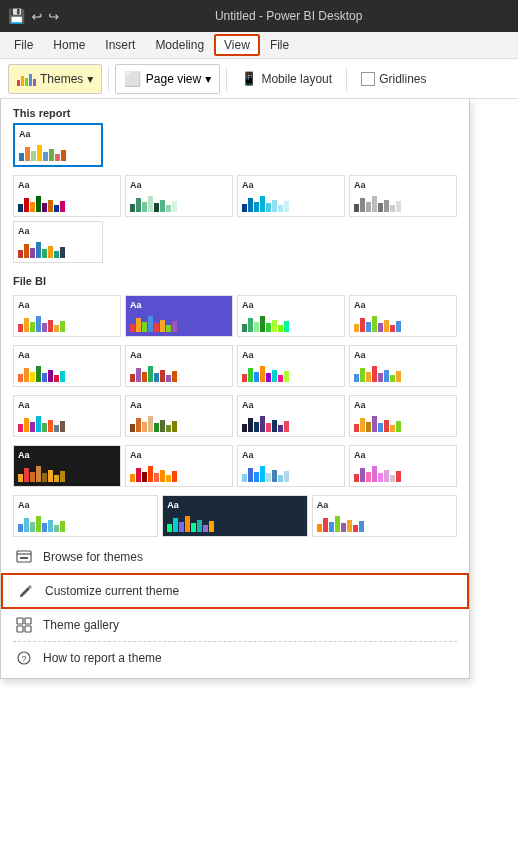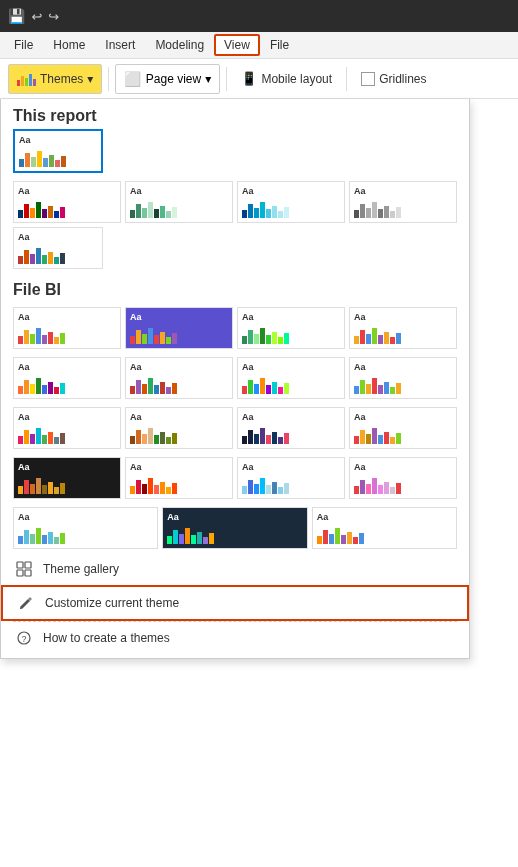--- a/index.html
+++ b/index.html
@@ -71,21 +71,21 @@
       gap: 4px;
       padding: 4px 8px;
       border: 1px solid #ccc;
       border-radius: 2px;
       background: #fff;
       font-size: 12px;
       cursor: pointer;
       height: 30px;
     }
     .ribbon-btn.themes-btn {
-      background: #fde047;
+      background: #fef9c3;
       border: 1px solid #ccc;
       color: #333;
     }
     .ribbon-separator {
       width: 1px;
       height: 24px;
       background: #ddd;
       margin: 0 2px;
     }
     .ribbon-toggle {
@@ -110,21 +110,21 @@
       border: 1px solid #ccc;
       border-top: none;
       position: relative;
       width: 470px;
       margin-left: 0;
       padding-bottom: 4px;
       box-shadow: 2px 4px 8px rgba(0,0,0,0.15);
     }
 
     .panel-section-label {
-      font-size: 16px;
+      font-size: 11px;
       font-weight: 600;
       color: #333;
       padding: 8px 12px 4px 12px;
     }
 
     .theme-grid {
       display: grid;
       grid-template-columns: repeat(4, 1fr);
       gap: 4px;
       padding: 4px 12px;
@@ -240,20 +240,21 @@
   </style>
 </head>
 <body>
 
 <div class="title-bar">
   <div class="title-bar-icons">
     <span style="color:#aaa;font-size:14px;">💾</span>
     <span class="undo-arrow">↩</span>
     <span class="undo-arrow">↪</span>
   </div>
+  <span class="title-bar-title">Untitled - Power BI Desktop</span>
 </div>
 
 <div class="menu-bar">
   <span class="menu-item">File</span>
   <span class="menu-item">Home</span>
   <span class="menu-item">Insert</span>
   <span class="menu-item">Modeling</span>
   <span class="menu-item active">View</span>
   <span class="menu-item">File</span>
 </div>
@@ -640,50 +641,60 @@
         <div class="bar" style="height:10px;background:#4a90e2;"></div>
         <div class="bar" style="height:16px;background:#7ed321;"></div>
         <div class="bar" style="height:9px;background:#9b59b6;"></div>
         <div class="bar" style="height:12px;background:#f5a623;"></div>
         <div class="bar" style="height:7px;background:#e84040;"></div>
         <div class="bar" style="height:11px;background:#4a90e2;"></div>
       </div>
     </div>
   </div>
 
+  <div class="menu-action-item">
+    <div class="menu-action-icon">
+      <svg width="16" height="16" viewBox="0 0 16 16">
+          <rect x="1" y="2" width="14" height="11" rx="1" fill="none" stroke="#555" stroke-width="1.2"></rect>
+          <path d="M1 5h14" stroke="#555" stroke-width="1.2"></path>
+          <rect x="4" y="8" width="8" height="2" fill="#555" rx="0.5"></rect>
+        </svg>
+    </div>
+    <span>Browse for themes</span>
+  </div>
+
+  <div class="menu-action-item highlighted" style="border:2px solid #d83b01;">
+    <div class="menu-action-icon">
+      <svg width="16" height="16" viewBox="0 0 16 16">
+          <path d="M2 12 L10 4 L12 6 L4 14 Z" fill="#555"></path>
+          <path d="M10 4 L12 2 L14 4 L12 6 Z" fill="#888"></path>
+          <path d="M2 14 L4 14 L2 12 Z" fill="#555"></path>
+        </svg>
+    </div>
+    <span>Customize current theme</span>
+  </div>
 
   <div class="menu-action-item">
     <div class="menu-action-icon">
       <svg width="16" height="16" viewBox="0 0 16 16">
           <rect x="1" y="1" width="6" height="6" rx="0.5" fill="none" stroke="#555" stroke-width="1.2"></rect>
           <rect x="9" y="1" width="6" height="6" rx="0.5" fill="none" stroke="#555" stroke-width="1.2"></rect>
           <rect x="1" y="9" width="6" height="6" rx="0.5" fill="none" stroke="#555" stroke-width="1.2"></rect>
           <rect x="9" y="9" width="6" height="6" rx="0.5" fill="none" stroke="#555" stroke-width="1.2"></rect>
         </svg>
     </div>
     <span>Theme gallery</span>
   </div>
 
-  <div class="menu-action-item highlighted" style="border:2px solid #d83b01;">
-    <div class="menu-action-icon">
-      <svg width="16" height="16" viewBox="0 0 16 16">
-          <path d="M2 12 L10 4 L12 6 L4 14 Z" fill="#555"></path>
-          <path d="M10 4 L12 2 L14 4 L12 6 Z" fill="#888"></path>
-          <path d="M2 14 L4 14 L2 12 Z" fill="#555"></path>
-        </svg>
-    </div>
-    <span>Customize current theme</span>
-  </div>
-
 
   <hr class="divider-line">
 
   <div class="menu-action-item">
     <div class="menu-action-icon">
       <svg width="16" height="16" viewBox="0 0 16 16">
           <circle cx="8" cy="8" r="6" fill="none" stroke="#555" stroke-width="1.2"></circle>
           <text x="8" y="12" text-anchor="middle" font-size="9" fill="#555" font-family="Arial">?</text>
         </svg>
     </div>
-    <span>How to create a themes</span>
+    <span>How to report a theme</span>
   </div>
 
 </div>
 
 </body></html>

